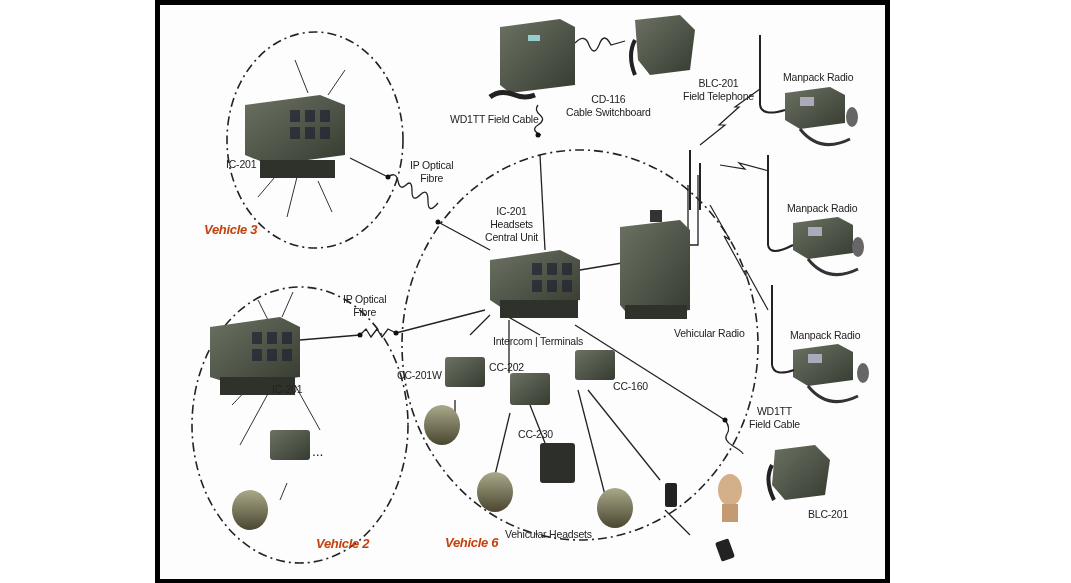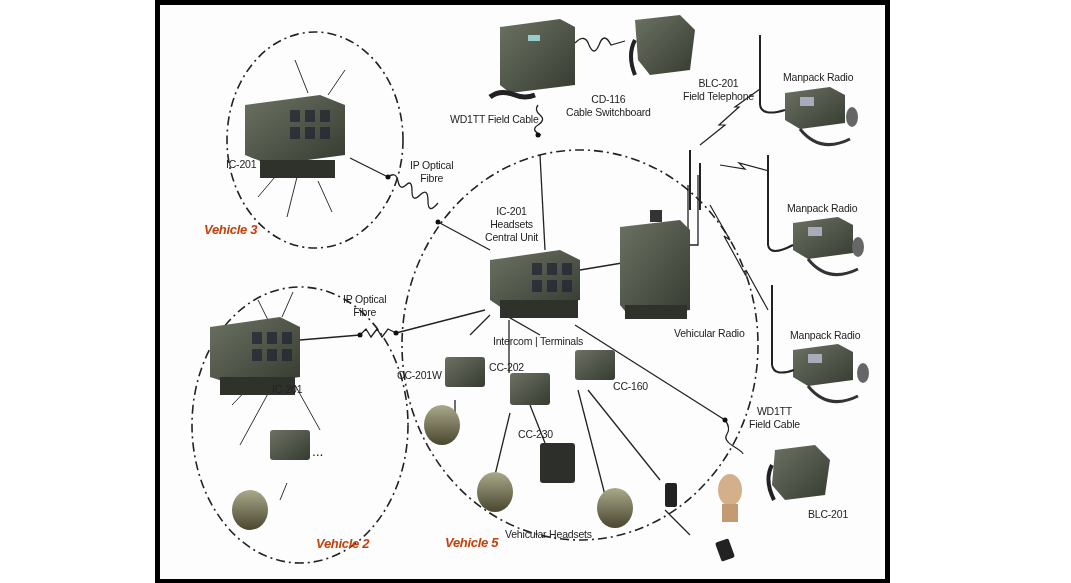--- a/index.html
+++ b/index.html
@@ -231,15 +231,15 @@
     <div class="lbl" style="left:453px;top:375px;">CC-160</div>
     <div class="lbl" style="left:553px;top:400px;margin-left:36px;">
       <div>WD1TT</div>
       <div>Field Cable</div>
     </div>
     <div class="lbl" style="left:358px;top:423px;">CC-230</div>
     <div class="lbl" style="left:152px;top:440px;font-size:14px;">...</div>
     <div class="lbl" style="left:648px;top:503px;">BLC-201</div>
     <div class="lbl" style="left:345px;top:523px;">Vehicular Headsets</div>
     <div class="veh" style="left:156px;top:531px;">Vehicle 2</div>
-    <div class="veh" style="left:285px;top:530px;">Vehicle 5</div>
+    <div class="veh" style="left:285px;top:530px;">Vehicle 6</div>
   </div>
 </div>
 
 </body></html>

